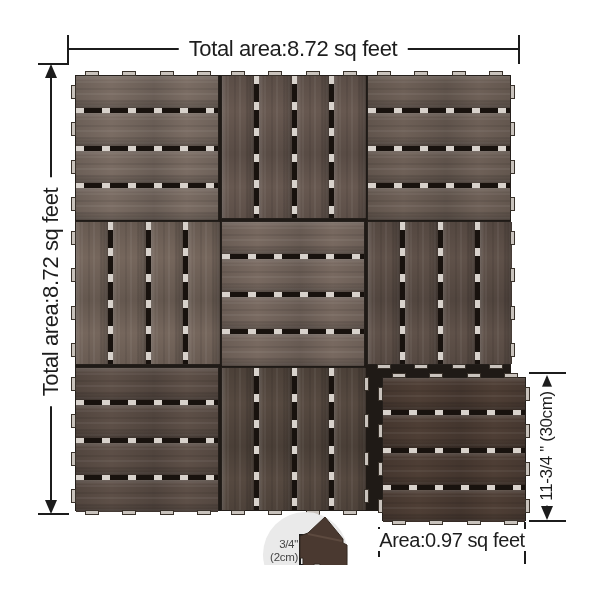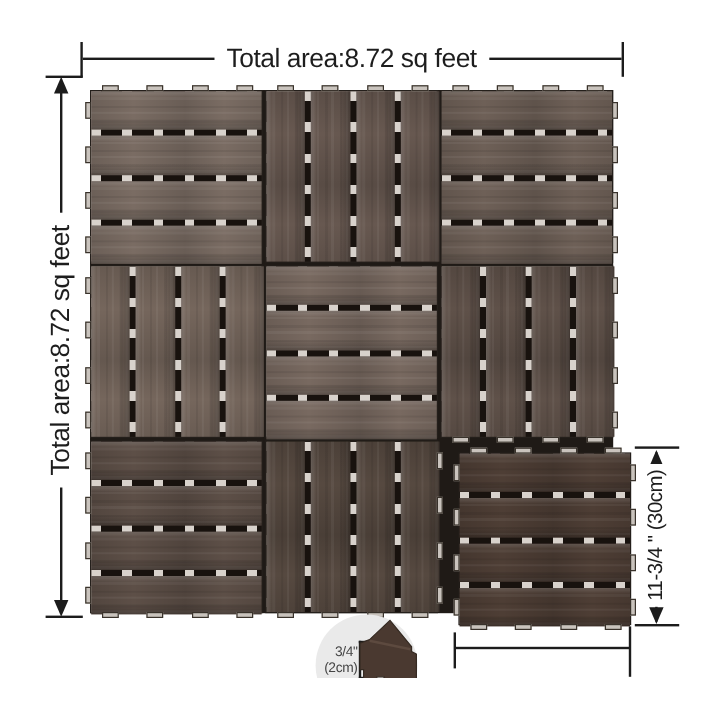--- a/index.html
+++ b/index.html
@@ -171,20 +171,21 @@
   <div class="ln" style="left:529px;top:372px;width:37px;height:2px;"></div>
   <div class="ln" style="left:529px;top:520px;width:37px;height:2px;"></div>
   <div class="ln" style="left:546px;top:377px;width:2px;height:141px;"></div>
   <div class="arrow up" style="left:541px;top:375px;"></div>
   <div class="arrow down" style="left:541px;top:506px;"></div>
   <span class="dim-label vert" style="left:547px;top:446px;font-size:17px;padding:0 5px;">11-3/4 " (30cm)</span>
 
   <div class="ln" style="left:378px;top:527px;width:2px;height:30px;"></div>
   <div class="ln" style="left:524px;top:522px;width:2px;height:42px;"></div>
   <div class="ln" style="left:380px;top:539px;width:145px;height:2px;"></div>
+  <span class="dim-label horiz" style="left:452px;top:540px;font-size:20px;padding:0 5px;">Area:0.97 sq feet</span>
 
   <div class="inset">
     <div class="inset-text">
       <div>3/4"</div>
       <div>(2cm)</div>
     </div>
     <div class="bracket" style="left:36px;top:22px;width:2px;height:32px;"></div>
     <div class="bracket" style="left:36px;top:22px;width:12px;height:2px;"></div>
     <div class="bracket" style="left:36px;top:52px;width:12px;height:2px;"></div>
     <svg class="profile-svg" width="52" height="60" viewBox="0 0 52 60">

